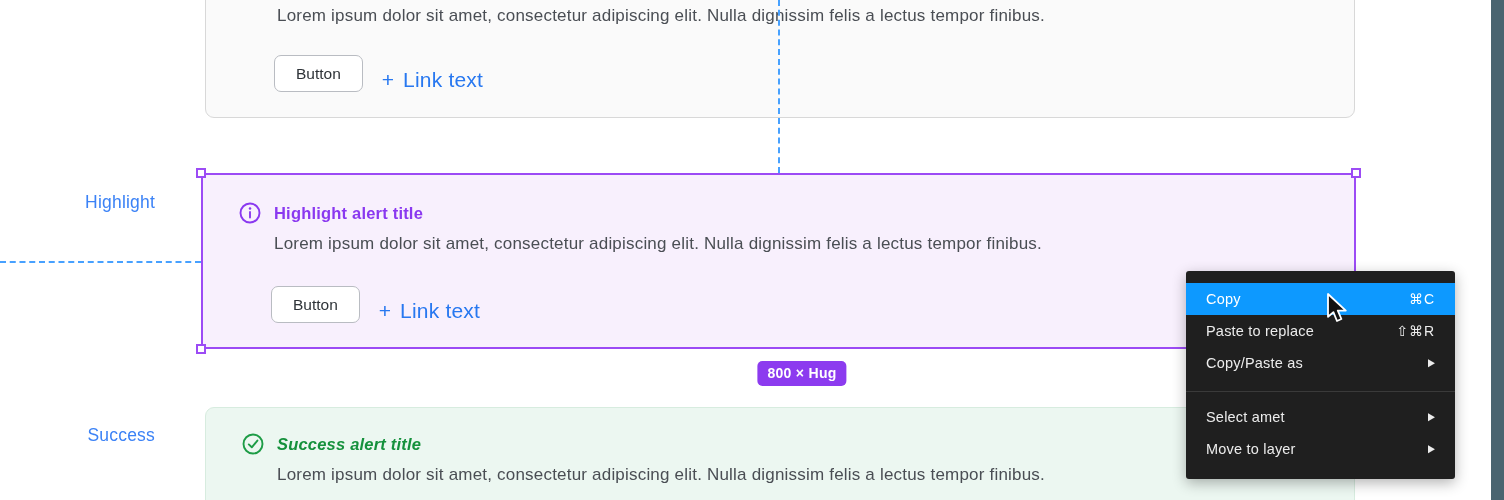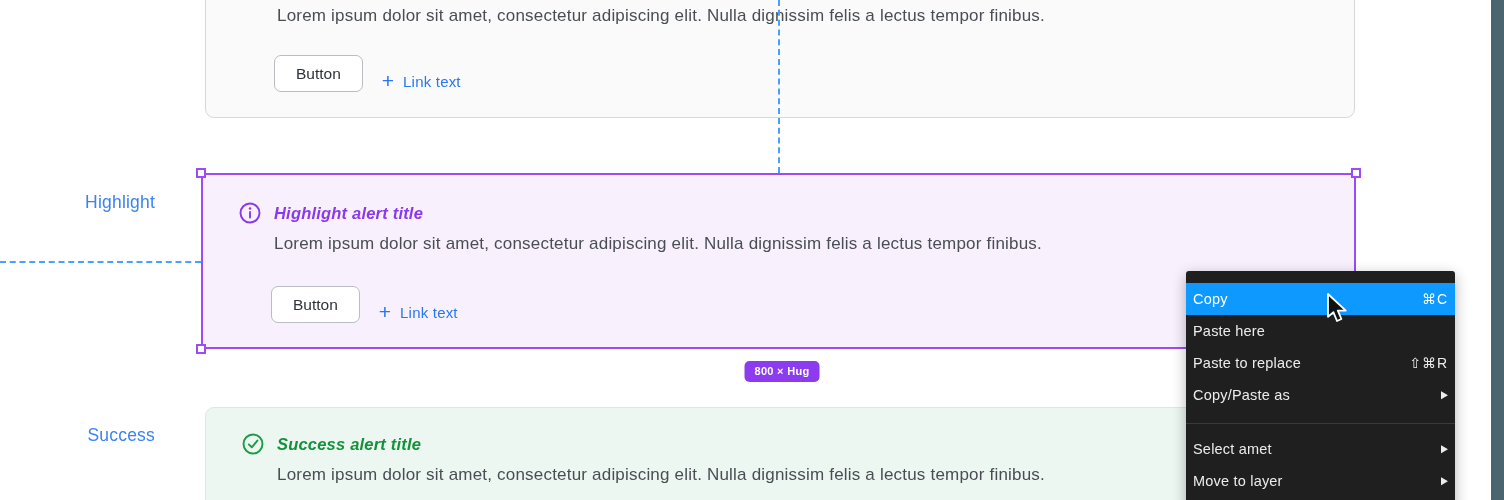--- a/index.html
+++ b/index.html
@@ -40,21 +40,21 @@
     background: #f8f0fd; border: 2px solid #9c4bf5; border-radius: 1px;
     z-index: 2;
   }
   .card.success {
     left: 205px; top: 407px; width: 1150px; height: 174px;
     background: #ecf7f1; border: 1px solid #d7ecdf; border-radius: 9px;
     z-index: 1;
   }
 
   .title-row { position: absolute; left: 36px; display: flex; align-items: center; gap: 13px; }
-  .card.highlight .title-row { top: 27px; font-style: italic; }
+  .card.highlight .title-row { top: 27px; }
   .card.success  .title-row { top: 25px; font-style: italic; }
   .alert-title { font-size: 16.5px; font-weight: 700; letter-spacing: .2px; }
   .card.highlight .alert-title { color: #8a38f0; }
   .card.success  .alert-title { color: #15913c; }
 
   .alert-body {
     position: absolute; left: 71px; font-size: 17px; color: #4a4e54;
     letter-spacing: .2px; white-space: nowrap;
   }
   .card.default  .alert-body { top: 61px; }
@@ -66,47 +66,47 @@
   .card.highlight .actions { top: 111px; }
 
   .btn {
     display: inline-flex; align-items: center; justify-content: center;
     height: 37px; padding: 0 21px;
     background: #ffffff; border: 1px solid #b9bcc2; border-radius: 7px;
     font-size: 15.5px; font-weight: 500; color: #2e3338; cursor: default;
   }
   .link { display: inline-flex; align-items: center; gap: 9px; color: #2878f0; cursor: default; }
   .link .plus { font-size: 21px; font-weight: 500; line-height: 1; position: relative; top: -1px; }
-  .link .link-label { font-size: 15px; font-weight: 500; letter-spacing: .2px; }
+  .link .link-label { font-size: 21px; font-weight: 500; letter-spacing: .2px; }
 
   .alert-icon { width: 22px; height: 22px; flex: 0 0 auto; }
 
   
   .handle {
     position: absolute; width: 10px; height: 10px;
     background: #ffffff; border: 2px solid #9c4bf5; z-index: 3;
   }
 
   
   .size-badge {
-    position: absolute; left: 782px; top: 361px; transform: translateX(-50%);
+    position: absolute; left: 802px; top: 361px; transform: translateX(-50%);
     background: #8c3bef; color: #ffffff; border-radius: 5px;
-    padding: 4px 10px 5px; font-size: 11px; font-weight: 700;
+    padding: 4px 10px 5px; font-size: 14px; font-weight: 700;
     letter-spacing: .3px; z-index: 5; white-space: nowrap;
   }
 
   
   .context-menu {
     position: absolute; left: 1186px; top: 271px; width: 269px;
     background: #1f1f1f; border-radius: 3px; padding: 12px 0 14px;
     z-index: 10; box-shadow: 0 4px 14px rgba(0,0,0,.3);
   }
   .menu-item {
     height: 32px; display: flex; align-items: center; justify-content: space-between;
-    padding: 0 7px; font-size: 14.5px; color: #ececec; letter-spacing: .2px;
+    padding: 0 20px; font-size: 14.5px; color: #ececec; letter-spacing: .2px;
     cursor: default;
   }
   .menu-item.highlighted { background: #0d99ff; color: #ffffff; }
   .menu-shortcut { font-size: 14px; letter-spacing: 1px; }
   .submenu-arrow { font-size: 9px; line-height: 1; transform: scaleY(1.15); }
   .menu-separator { height: 1px; background: #3a3a3a; margin: 12px 0 9px; }
 
   
   .cursor { position: absolute; left: 1326px; top: 293px; z-index: 20; }
 
@@ -172,24 +172,20 @@
   </div>
   <div class="alert-body">Lorem ipsum dolor sit amet, consectetur adipiscing elit. Nulla dignissim felis a lectus tempor finibus.</div>
 </div>
 
 <div class="context-menu">
   <div class="menu-item highlighted">
     <span>Copy</span>
     <span class="menu-shortcut">⌘C</span>
   </div>
   <div class="menu-item">
-    <span>Paste here</span>
-    <span class="menu-shortcut"></span>
-  </div>
-  <div class="menu-item">
     <span>Paste to replace</span>
     <span class="menu-shortcut">⇧⌘R</span>
   </div>
   <div class="menu-item">
     <span>Copy/Paste as</span>
     <span class="submenu-arrow">▶</span>
   </div>
   <div class="menu-separator"></div>
   <div class="menu-item">
     <span>Select amet</span>

